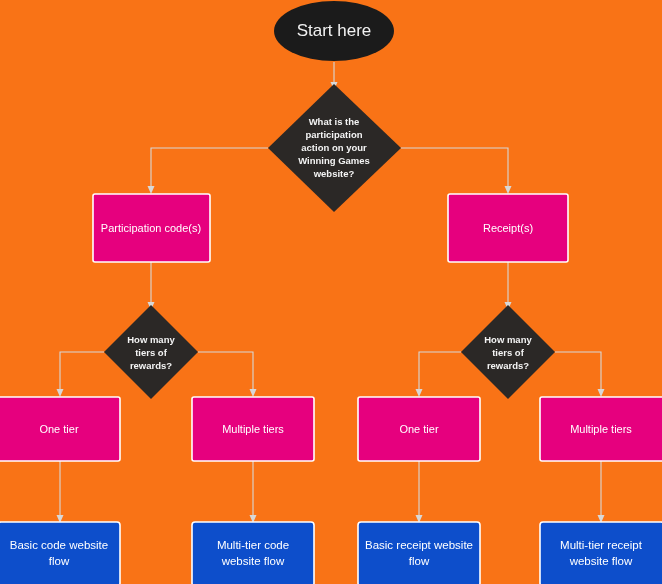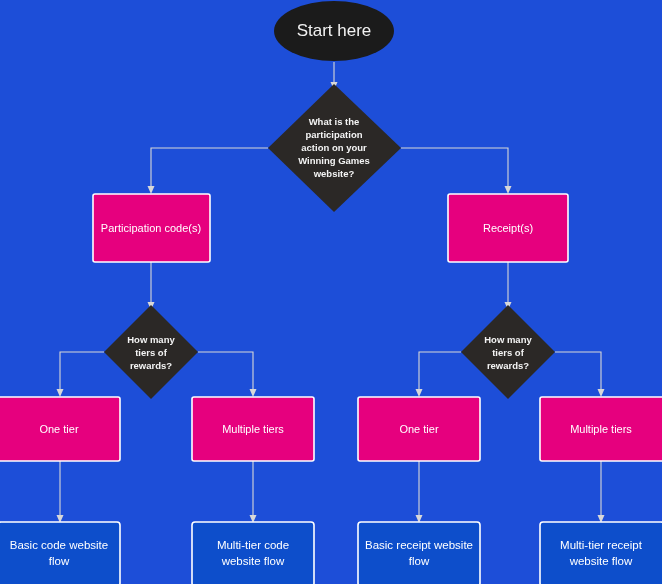--- a/index.html
+++ b/index.html
@@ -4,21 +4,21 @@
 <style>
   html, body {
     margin: 0;
     padding: 0;
     background: #000000;
   }
   #canvas-wrap {
     position: relative;
     width: 662px;
     height: 584px;
-    background: #1d4ed8;
+    background: #f97316;
     overflow: hidden;
     font-family: "Liberation Sans", sans-serif;
   }
   svg.flow {
     display: block;
     width: 662px;
     height: 584px;
   }
   .node-label {
     fill: #ffffff;

